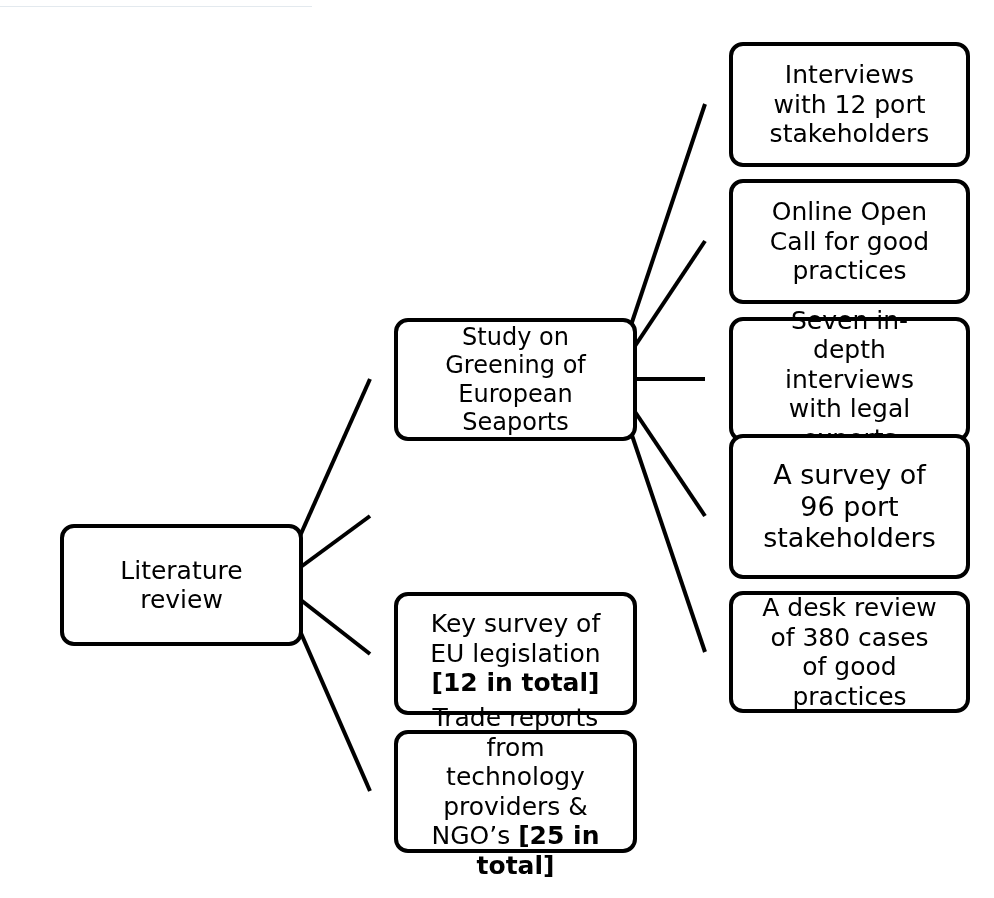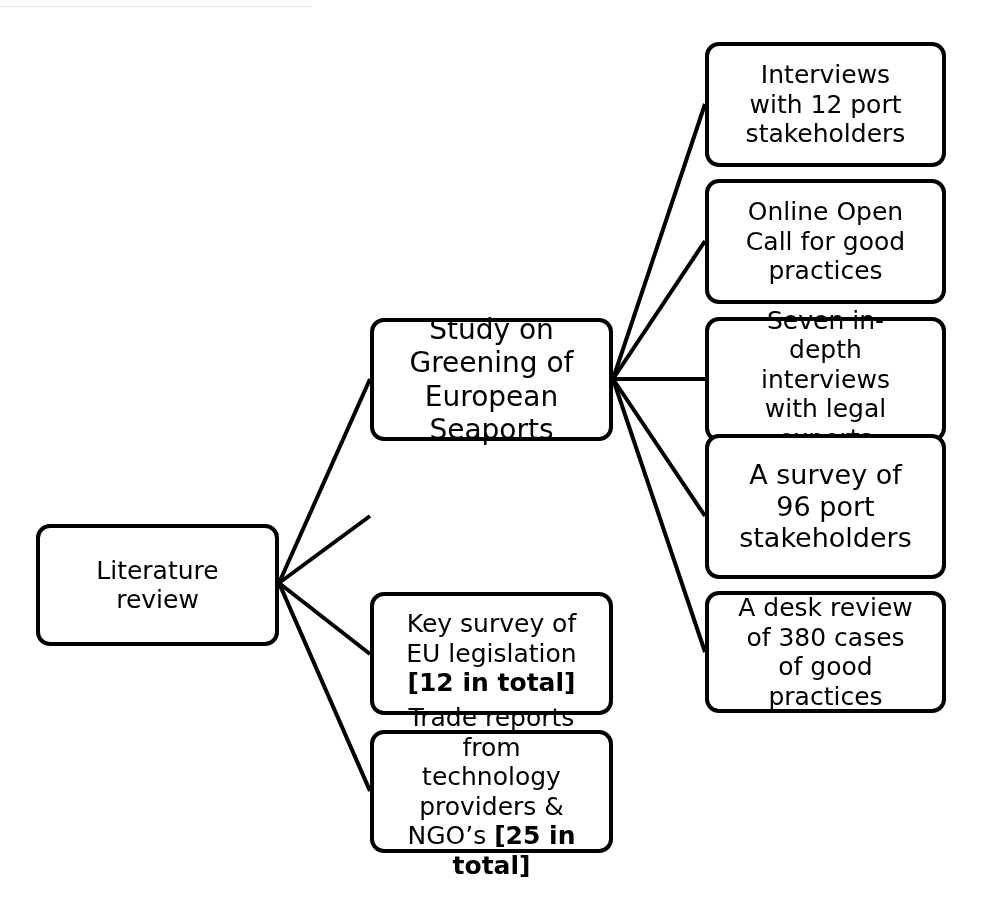--- a/index.html
+++ b/index.html
@@ -37,28 +37,29 @@
     background: #ffffff;
     border: 4px solid #000000;
     border-radius: 14px;
     display: flex;
     align-items: center;
     justify-content: center;
     text-align: center;
     color: #000000;
     line-height: 1.18;
     padding: 2px 24px;
+    margin-left: 24px;
   }
   .node .label {
     display: block;
     width: 100%;
   }
   .node b { font-weight: 700; }
   .n-root       { left: 36px;  top: 524px; width: 243px; height: 122px; font-size: 25px; }
-  .n-c2-0       { left: 370px; top: 318px; width: 243px; height: 123px; font-size: 28px; align-items: center; }
+  .n-c2-0       { left: 370px; top: 318px; width: 243px; height: 123px; font-size: 24px; align-items: center; }
   .n-c2-1       { left: 370px; top: 455px; width: 243px; height: 123px; font-size: 25px; }
   .n-c2-2       { left: 370px; top: 592px; width: 243px; height: 123px; font-size: 25px; }
   .n-c2-3       { left: 370px; top: 730px; width: 243px; height: 123px; font-size: 25px; }
   .n-c3-0       { left: 705px; top: 42px;  width: 241px; height: 125px; font-size: 25px; }
   .n-c3-1       { left: 705px; top: 179px; width: 241px; height: 125px; font-size: 25px; }
   .n-c3-2       { left: 705px; top: 317px; width: 241px; height: 125px; font-size: 25px; }
   .n-c3-3       { left: 705px; top: 434px; width: 241px; height: 145px; font-size: 27px; }
   .n-c3-4       { left: 705px; top: 591px; width: 241px; height: 122px; font-size: 25px; text-align: center; }
 </style>
 </head>

